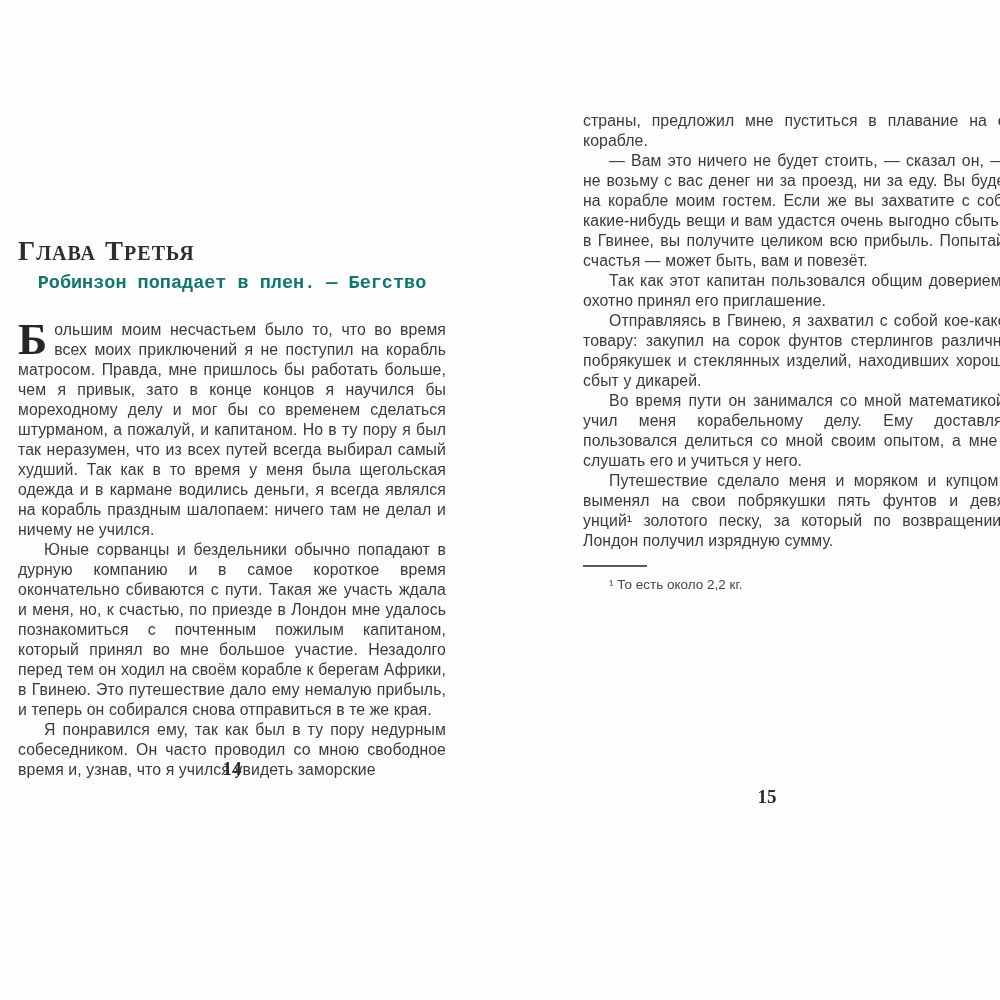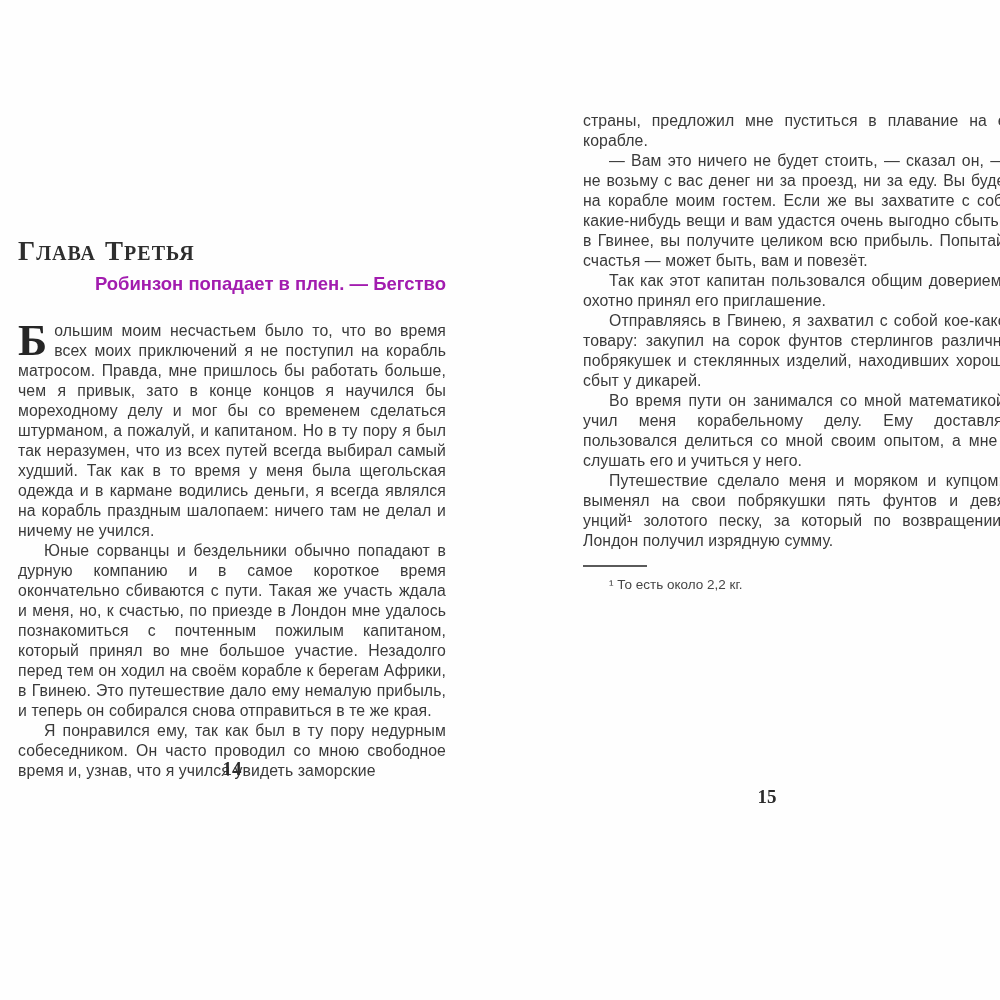--- a/index.html
+++ b/index.html
@@ -26,25 +26,25 @@
     font-weight: bold;
     color: #2e2e2e;
     letter-spacing: 1px;
     line-height: 26px;
   }
   .chapter-title .cap-lead { font-size: 27px; }
   .chapter-title .cap-rest { font-size: 20px; }
 
   .chapter-subtitle {
     margin: 0 0 26px 0;
-    text-align: right;
-    font-family: Liberation Sans, sans-serif;
+    text-align: center;
+    font-family: Liberation Mono, monospace;
     font-weight: bold;
     font-size: 18.5px;
-    color: #a21caf;
+    color: #0f766e;
   }
 
   .bodytext {
     font-size: 15.8px;
     line-height: 20px;
     text-align: justify;
     letter-spacing: 0.1px;
   }
   .bodytext p { margin: 0; text-indent: 26px; }
   .bodytext p.first { text-indent: 0; }

